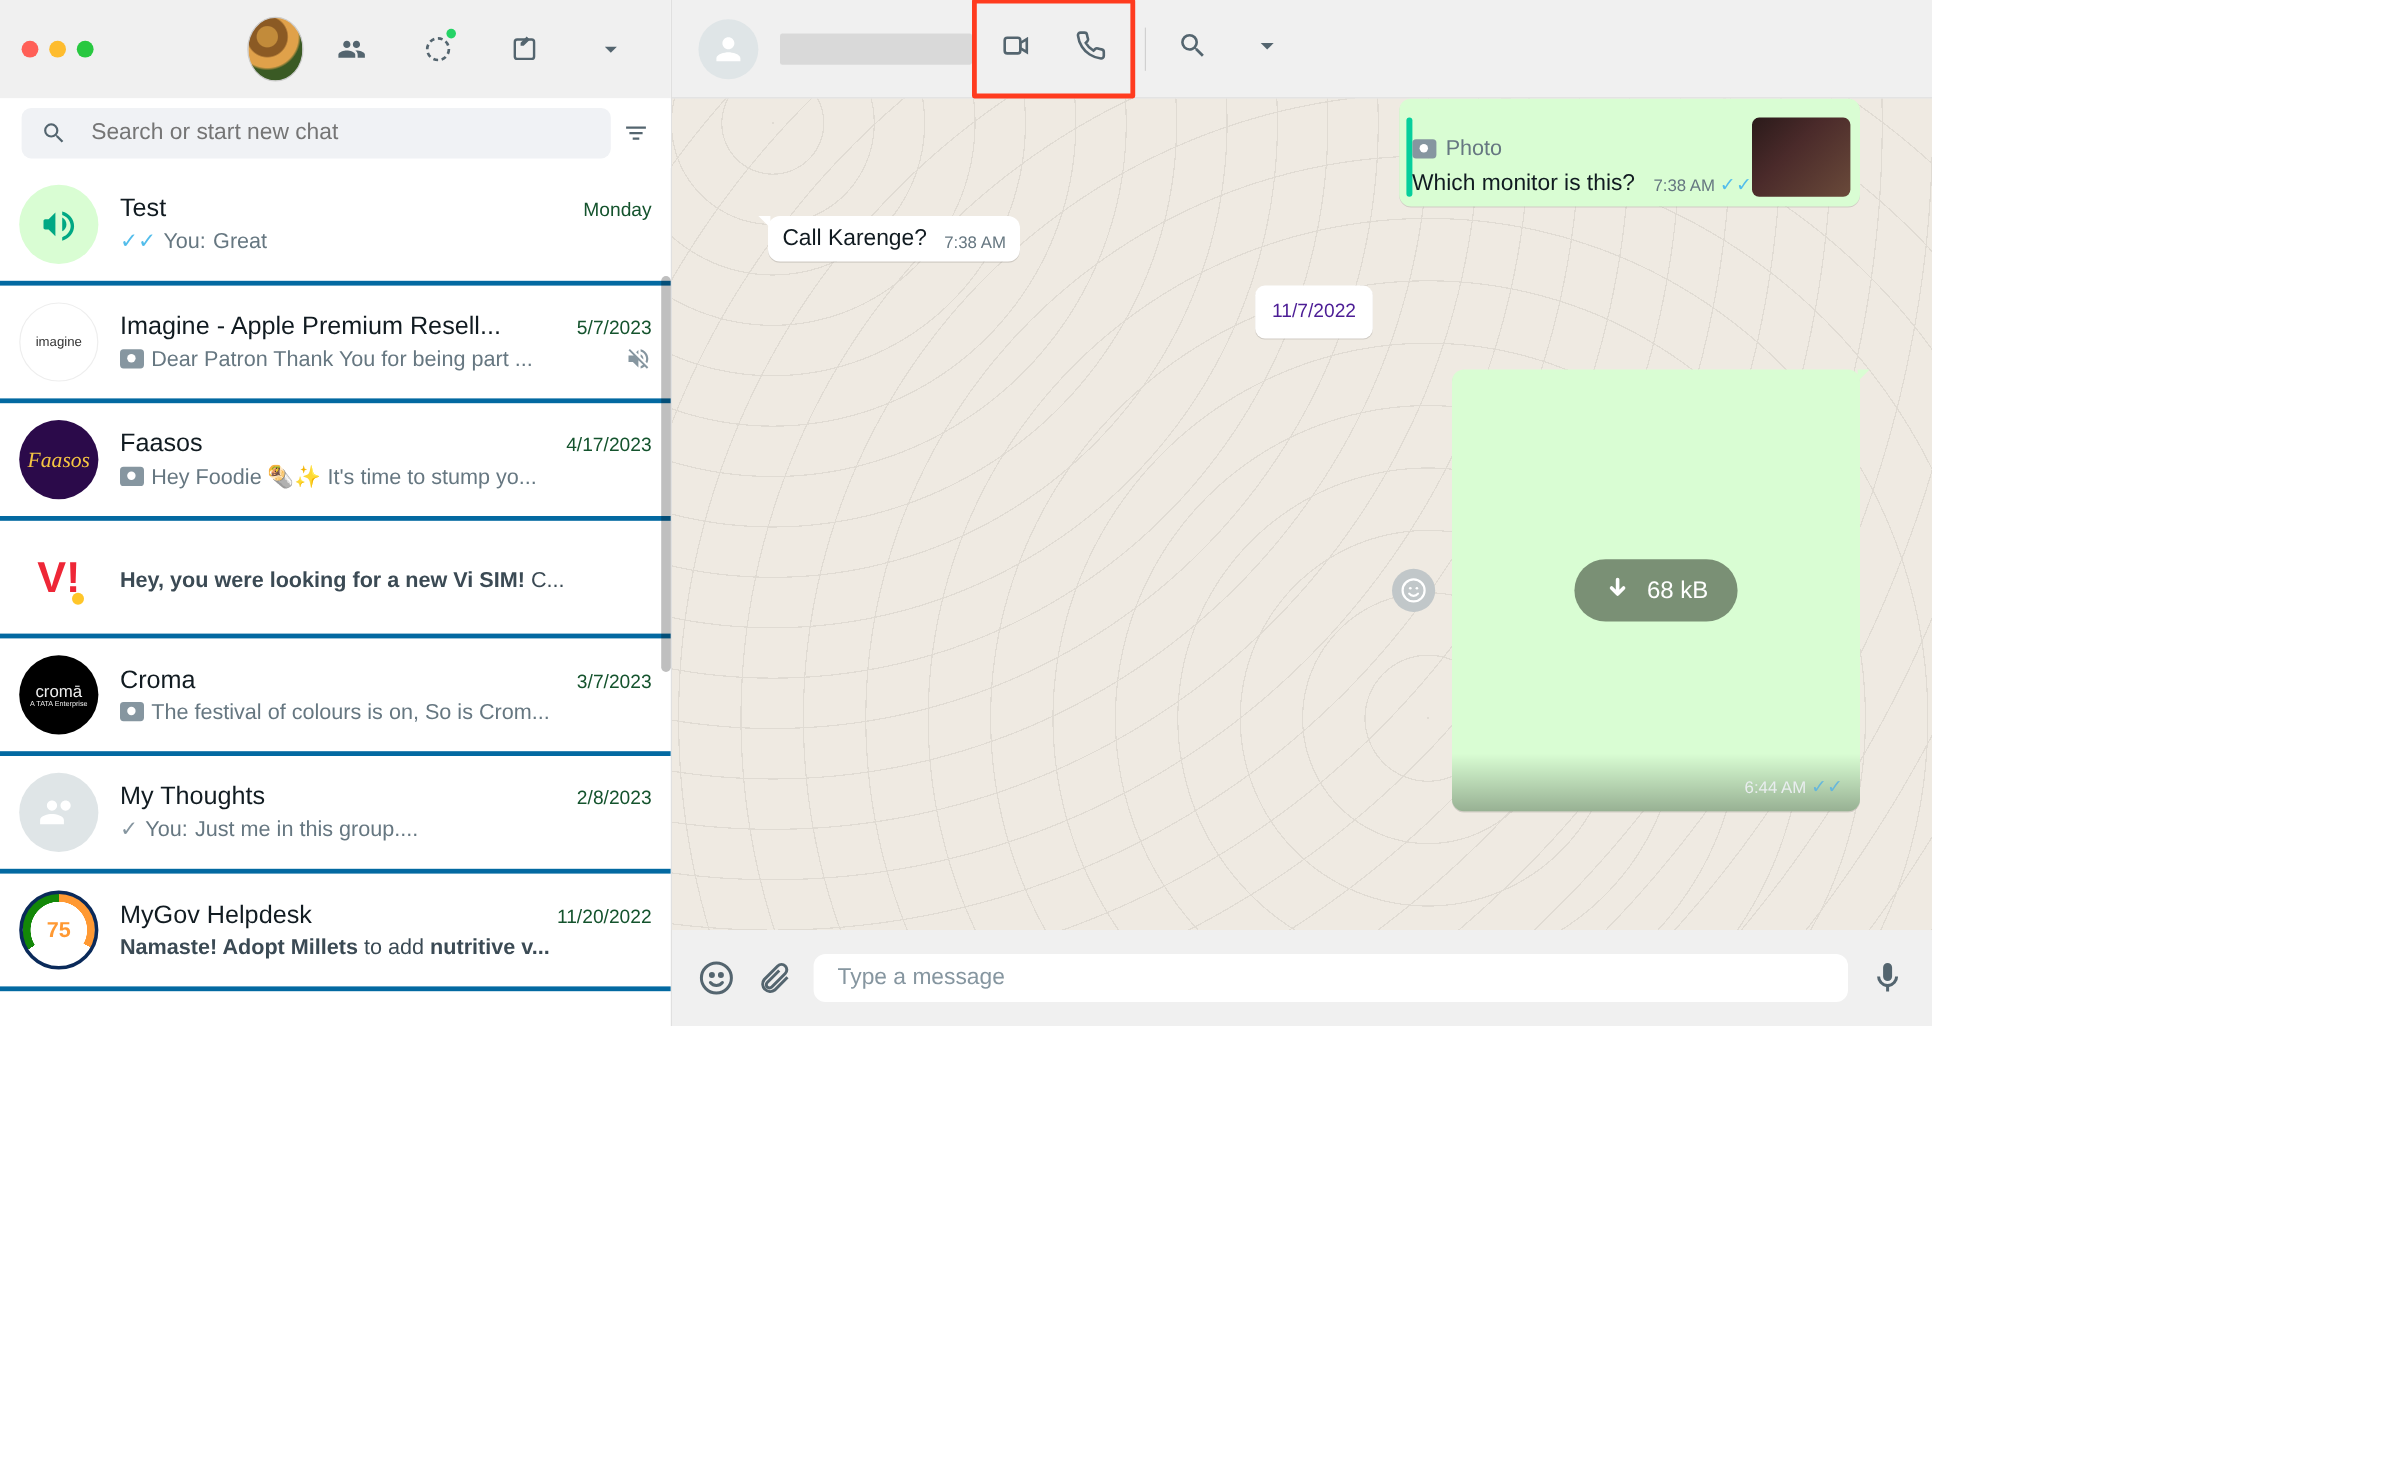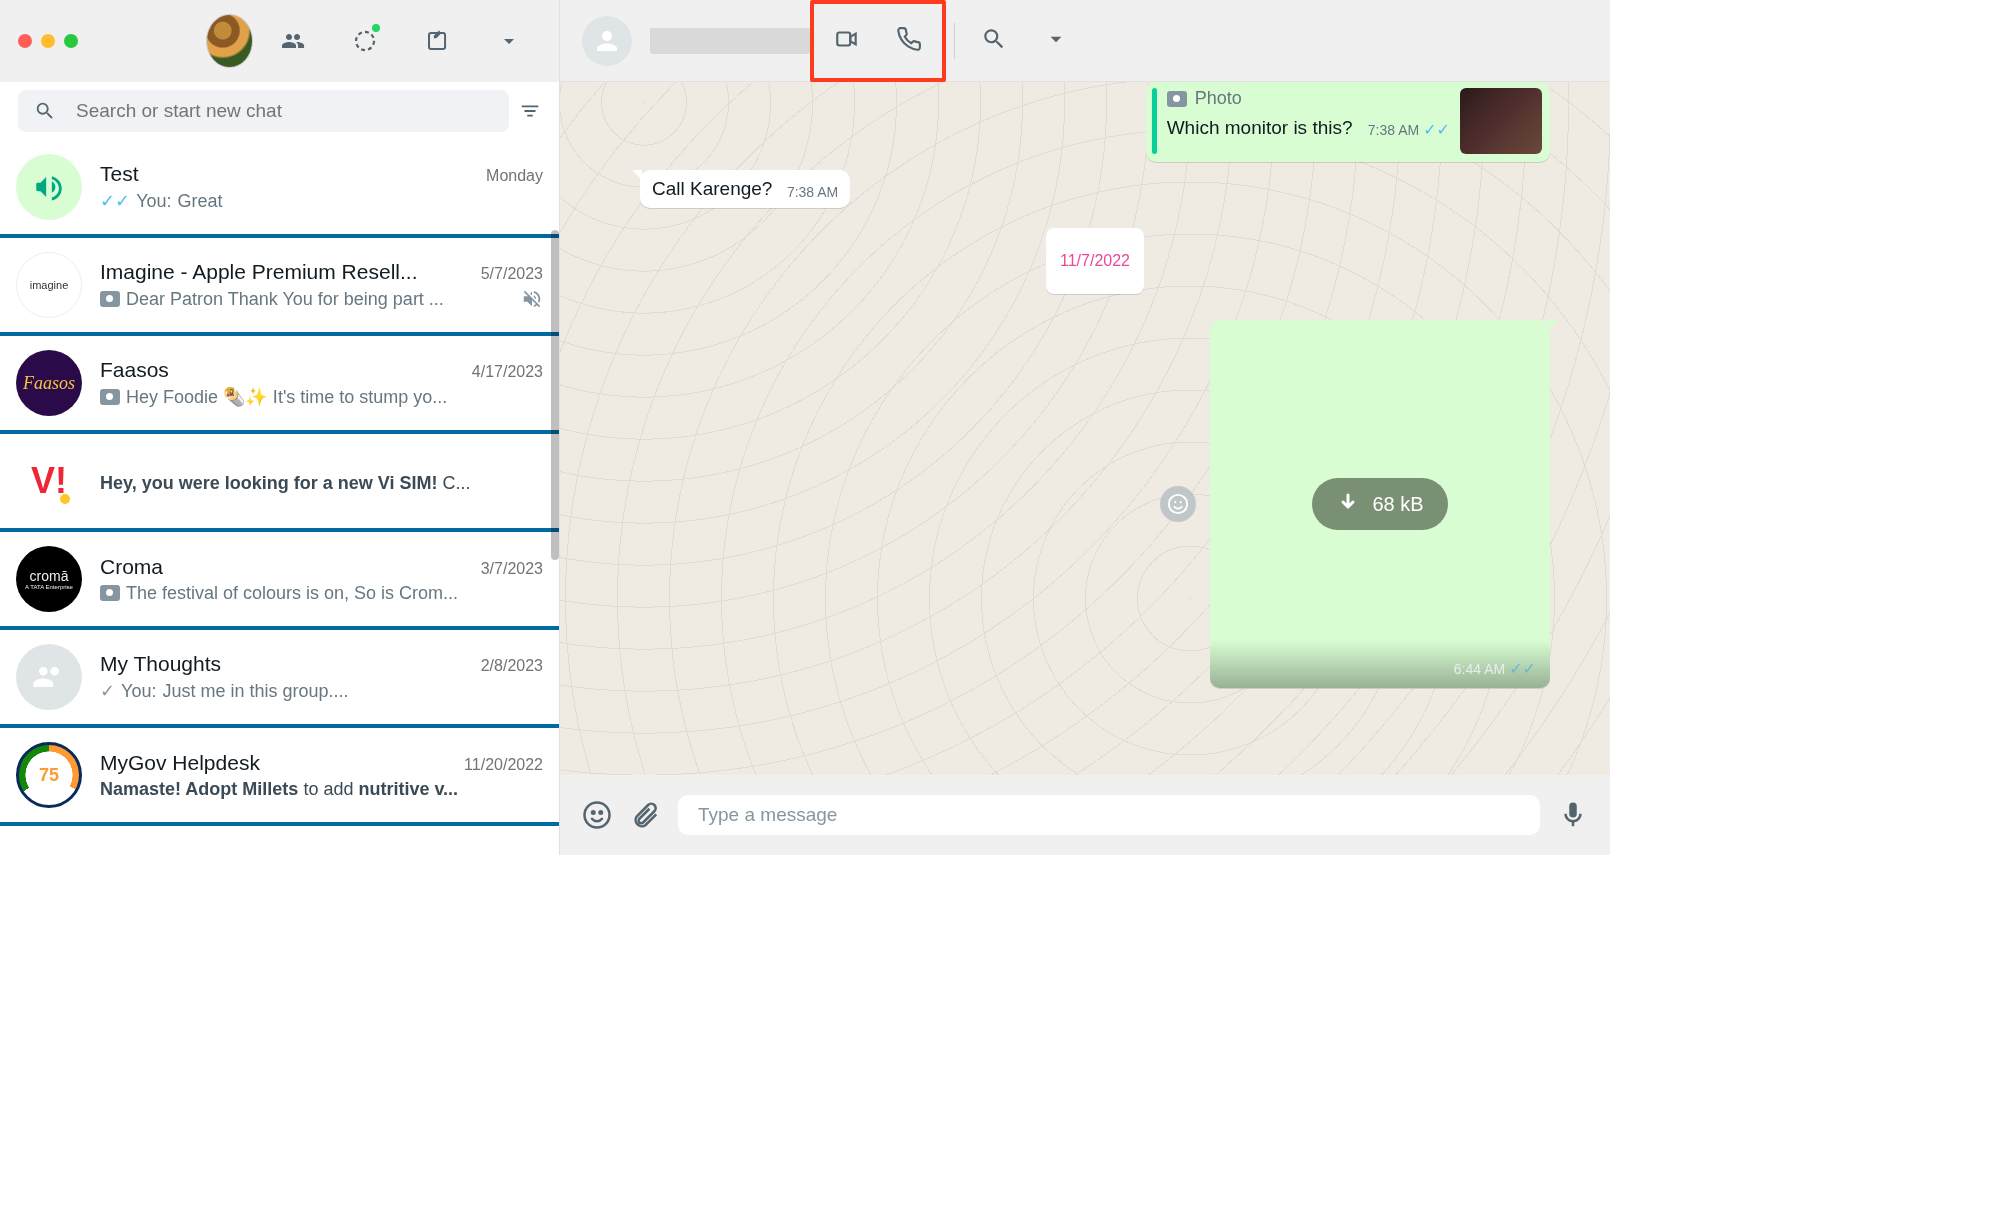--- a/index.html
+++ b/index.html
@@ -41,21 +41,21 @@
 .chat-item .avatar.vi { background: #fff; color: #ee2737; font-weight: 900; font-size: 36px; position: relative; }
 .chat-item .avatar.vi::after { content:""; width: 10px; height: 10px; background: #ffc629; border-radius: 50%; position: absolute; bottom: 10px; right: 12px; }
 .chat-item .avatar.croma { background: #000; color: #eee; font-size: 14px; flex-direction: column; }
 .chat-item .avatar.croma small { font-size: 6px; }
 .chat-item .avatar.group { background: #dfe5e7; color: #fff; }
 .chat-item .avatar.mygov { background: radial-gradient(circle, #fff 0 55%, transparent 56%), conic-gradient(#ff9933 0 33%, #fff 33% 66%, #138808 66% 100%); border: 3px solid #0a2a5a; position: relative; }
 .chat-item .avatar.mygov span { font-size: 18px; font-weight: bold; color: #ff9933; }
 .chat-item .content { flex: 1; min-width: 0; }
 .chat-item .row1 { display: flex; justify-content: space-between; align-items: baseline; }
 .chat-item .name { font-size: 21px; color: #111b21; font-weight: 400; white-space: nowrap; overflow: hidden; text-overflow: ellipsis; }
-.chat-item .time { font-size: 16px; color: #737373; }
+.chat-item .time { font-size: 16px; color: #14532d; }
 .chat-item .row2 { display: flex; align-items: center; gap: 6px; margin-top: 4px; }
 .chat-item .preview { font-size: 18px; color: #667781; white-space: nowrap; overflow: hidden; text-overflow: ellipsis; }
 .chat-item .preview.bold { color: #3b4a54; font-weight: 600; }
 .chat-item .prefix { font-size: 18px; color: #667781; }
 .check { color: #53bdeb; font-size: 18px; }
 .check.sent { color: #8696a0; }
 .cam-icon { width: 20px; height: 16px; background: #8696a0; border-radius: 3px; display: inline-block; position: relative; flex-shrink: 0; }
 .cam-icon::after { content: ""; position: absolute; width: 7px; height: 7px; background: #fff; border-radius: 50%; top: 4px; left: 6px; }
 .muted-icon { width: 22px; height: 22px; color: #8696a0; margin-left: auto; }
 
@@ -82,29 +82,29 @@
 .msg-row.in { justify-content: flex-start; }
 .msg-row.center { justify-content: center; }
 
 .bubble { max-width: 480px; padding: 8px 12px; border-radius: 10px; position: relative; box-shadow: 0 1px 0.5px rgba(0,0,0,0.13); }
 .bubble.out { background: #d9fdd3; }
 .bubble.in { background: #fff; }
 .bubble .text { font-size: 19px; color: #111b21; }
 .bubble .meta { display: inline-flex; align-items: center; gap: 4px; font-size: 14px; color: #667781; margin-left: 10px; vertical-align: bottom; }
 .bubble .meta .chk { color: #53bdeb; font-size: 16px; }
 .bubble.in::before { content: ""; position: absolute; left: -8px; top: 0; border: 10px solid transparent; border-top-color: #fff; border-right: none; }
-.bubble.photo-bubble { display: flex; align-items: flex-start; gap: 10px; padding: 6px 8px 8px 6px; }
+.bubble.photo-bubble { display: flex; align-items: flex-end; padding: 16px 8px 8px 6px; }
 .photo-bubble .green-bar { width: 5px; align-self: stretch; background: #06cf9c; border-radius: 4px; }
 .photo-bubble .photo-info { display: flex; flex-direction: column; gap: 2px; }
 .photo-bubble .photo-line { display: flex; align-items: center; gap: 8px; color: #667781; font-size: 18px; }
 .photo-bubble .cam-icon { width: 20px; height: 16px; }
 .photo-bubble .caption { font-size: 19px; color: #111b21; margin-top: 6px; }
 .photo-bubble .thumb { width: 82px; height: 66px; background: linear-gradient(135deg, #2a1a1a, #4a2a2a 40%, #6a4a3a); border-radius: 6px; }
 
-.date-pill { background: #fff; padding: 24px 14px; border-radius: 8px; font-size: 16px; color: #ec4899; box-shadow: 0 1px 0.5px rgba(0,0,0,0.13); margin: 12px 0 18px; }
+.date-pill { background: #fff; padding: 13px 14px; border-radius: 8px; font-size: 16px; color: #4c1d95; box-shadow: 0 1px 0.5px rgba(0,0,0,0.13); margin: 12px 0 18px; }
 
 .media-block { display: flex; align-items: center; gap: 14px; }
 .emoji-btn { width: 36px; height: 36px; border-radius: 50%; background: #c1c7c9; display: flex; align-items: center; justify-content: center; cursor: pointer; }
 .emoji-btn svg { width: 22px; height: 22px; color: #fff; }
 .media-bubble { width: 340px; height: 368px; background: #d9fdd3; border-radius: 10px; box-shadow: 0 1px 0.5px rgba(0,0,0,0.13); position: relative; display: flex; align-items: center; justify-content: center; flex-direction: column; }
 .media-bubble::after { content: ""; position: absolute; right: -8px; top: 0; border: 10px solid transparent; border-top-color: #d9fdd3; border-left: none; }
 .download-pill { background: #7a9075; color: #fff; padding: 14px 24px; border-radius: 36px; display: flex; align-items: center; gap: 12px; font-size: 20px; cursor: pointer; }
 .download-pill svg { width: 24px; height: 24px; }
 .media-meta { position: absolute; bottom: 10px; right: 14px; color: #e9edef; font-size: 14px; display: flex; align-items: center; gap: 4px; }
 .media-meta .chk2 { font-size: 16px; color: #5fb5e0; opacity: 0.9; }

